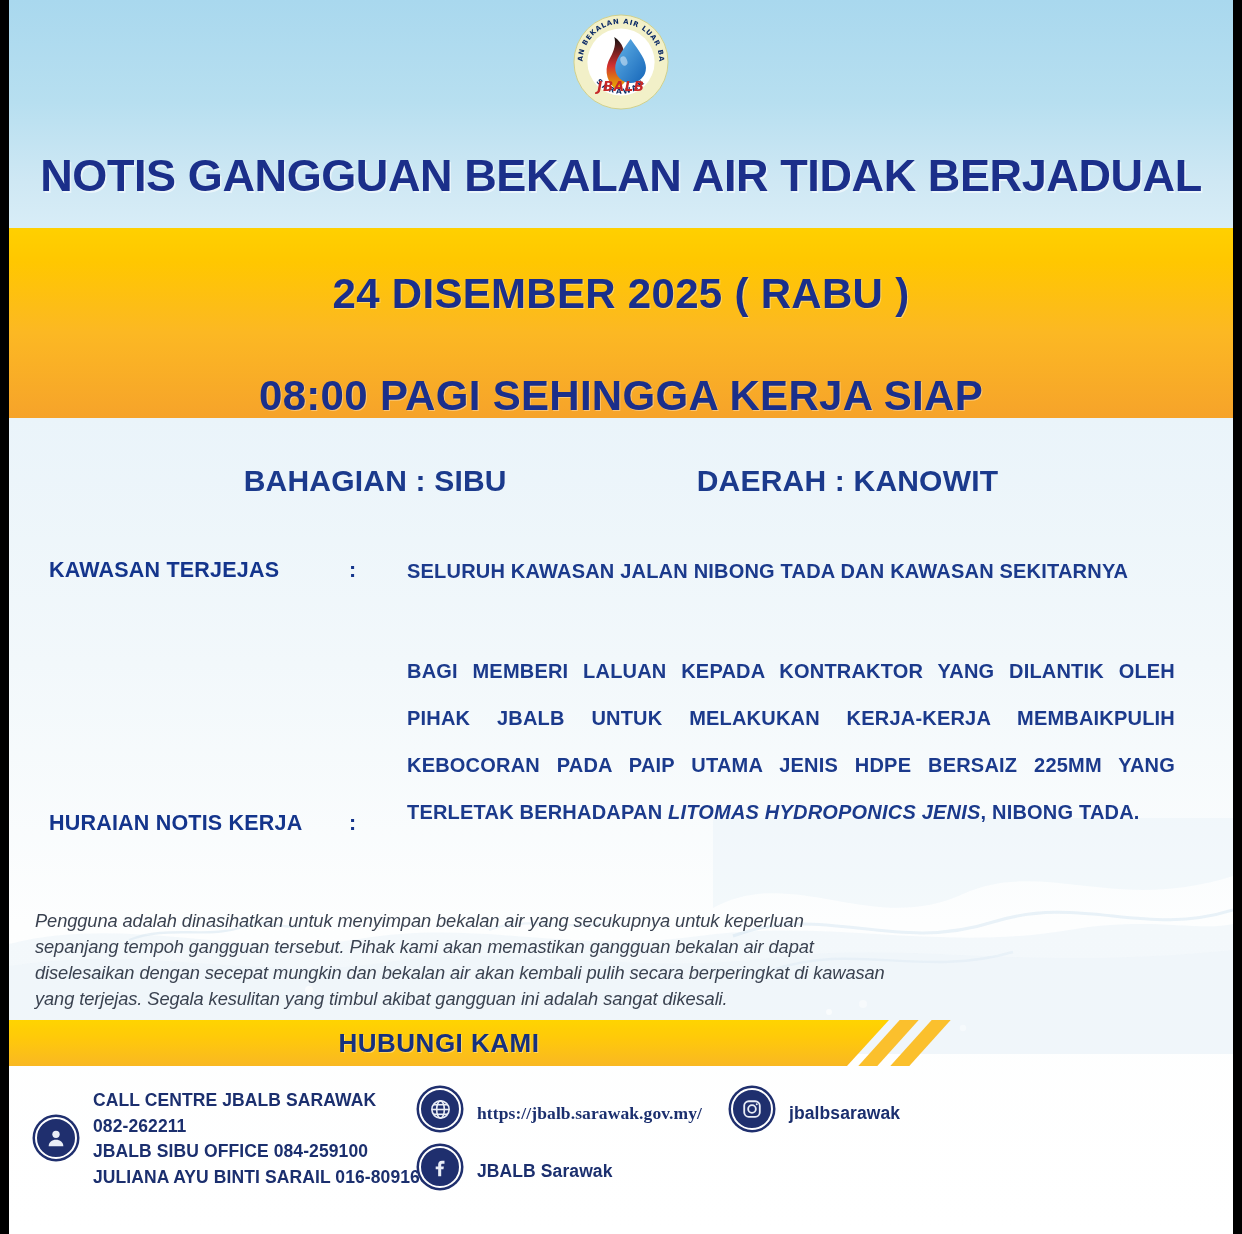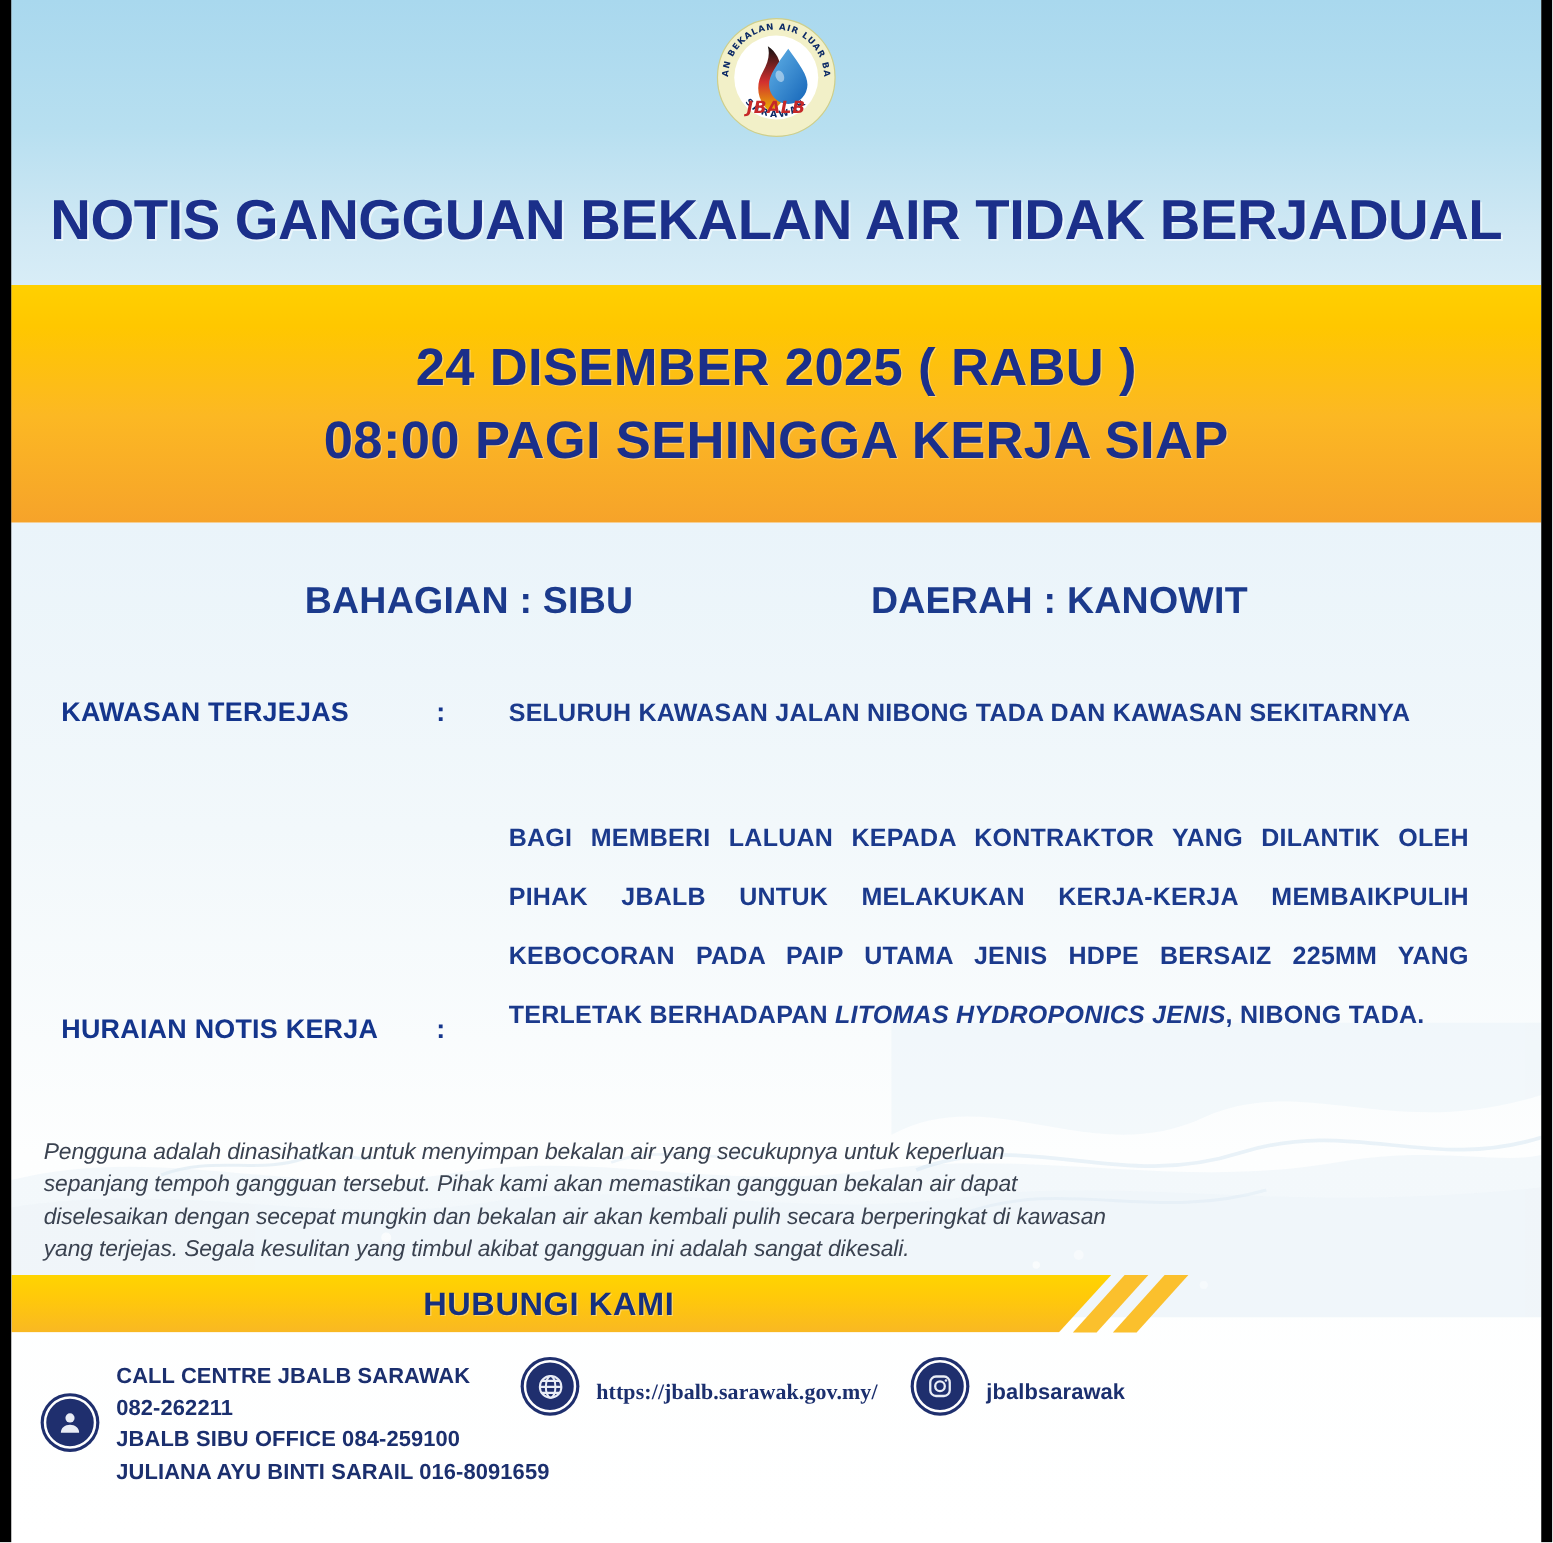--- a/index.html
+++ b/index.html
@@ -76,20 +76,21 @@
     justify-content: center;
   }
   .dateline {
     font-size: 42px;
     font-weight: bold;
     color: #1b2f8a;
     letter-spacing: 0.3px;
     line-height: 1.38;
     text-shadow: 1px 1px 0 rgba(255,255,255,0.35);
     white-space: nowrap;
+    margin-top: 44px;
   }
 
   
   .body-area {
     position: absolute;
     left: 9px; top: 418px;
     width: 1224px;
     height: 816px;
     background: linear-gradient(to bottom, #eaf4fa 0%, #f2f8fb 30%, #fdfefe 62%, #ffffff 100%);
     z-index: 4;
@@ -394,17 +395,25 @@
         <div class="ic">
           <svg width="22" height="22" viewBox="0 0 24 24" fill="none" stroke="#e9edf6" stroke-width="2">
             <rect x="3.5" y="3.5" width="17" height="17" rx="5"></rect>
             <circle cx="12" cy="12" r="4.2"></circle>
             <circle cx="17.2" cy="6.9" r="1.1" fill="#e9edf6" stroke="none"></circle>
           </svg>
         </div>
         <div class="c-text single">jbalbsarawak</div>
       </div>
 
+      <div class="c-block c-fb">
+        <div class="ic">
+          <svg width="22" height="22" viewBox="0 0 24 24" fill="#e9edf6">
+            <path d="M14.6 8.4h2.3V5.3h-2.8c-2.6 0-4.1 1.6-4.1 4.1v2H7.3v3.1H10V22h3.3v-7.5h2.5l.4-3.1h-2.9V9.8c0-.9.4-1.4 1.3-1.4z"></path>
+          </svg>
+        </div>
+        <div class="c-text single">JBALB Sarawak</div>
+      </div>
 
     </div>
 
   </div>
 </div>
 
 </body></html>

